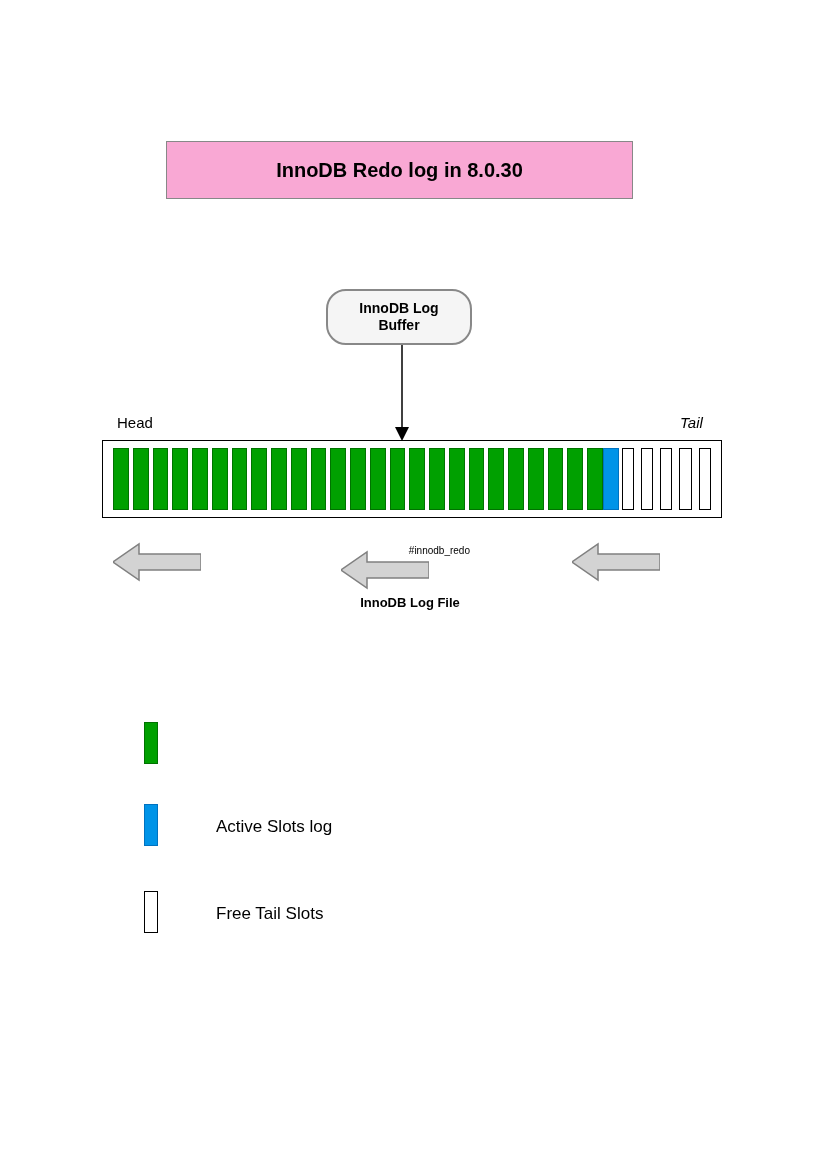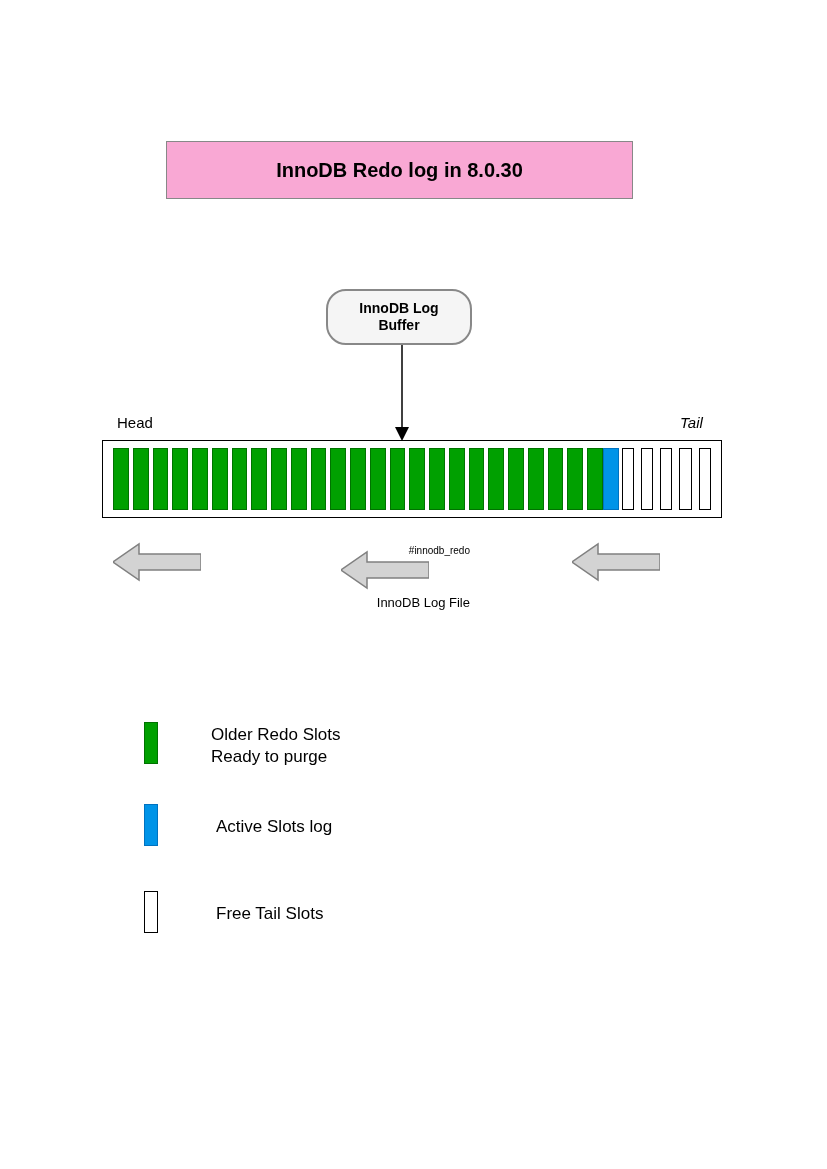--- a/index.html
+++ b/index.html
@@ -90,22 +90,22 @@
     left: 350px;
     font-size: 10px;
     text-align: right;
     width: 120px;
   }
   .logfile-label {
     position: absolute;
     top: 595px;
     left: 350px;
     font-size: 13px;
-    font-weight: normal;
-    text-align: right;
+    font-weight: bold;
+    text-align: center;
     width: 120px;
   }
 
   .legend-swatch {
     position: absolute;
     width: 14px;
     height: 42px;
     border: 1px solid #000;
     box-sizing: border-box;
   }
@@ -188,22 +188,20 @@
   <svg class="arrow-left" style="left:341px; top:550px;" width="88" height="40" viewBox="0 0 88 40">
     <polygon points="0,20 26,2 26,12 88,12 88,28 26,28 26,38" fill="#d3d3d3" stroke="#808080" stroke-width="1.5"></polygon>
   </svg>
   <svg class="arrow-left" style="left:572px; top:542px;" width="88" height="40" viewBox="0 0 88 40">
     <polygon points="0,20 26,2 26,12 88,12 88,28 26,28 26,38" fill="#d3d3d3" stroke="#808080" stroke-width="1.5"></polygon>
   </svg>
 
   <div class="logfile-label">InnoDB Log File</div>
 
   <div class="legend-swatch green" style="left:144px; top:722px;"></div>
-  <div class="legend-text" style="left:211px; top:724px; white-space:pre-line;">Older Redo Slots
-Ready to purge</div>
 
   <div class="legend-swatch blue" style="left:144px; top:804px;"></div>
   <div class="legend-text" style="left:216px; top:816px;">Active Slots log</div>
 
   <div class="legend-swatch free" style="left:144px; top:891px;"></div>
   <div class="legend-text" style="left:216px; top:903px;">Free Tail Slots</div>
 
 </div>
 
 </body></html>

